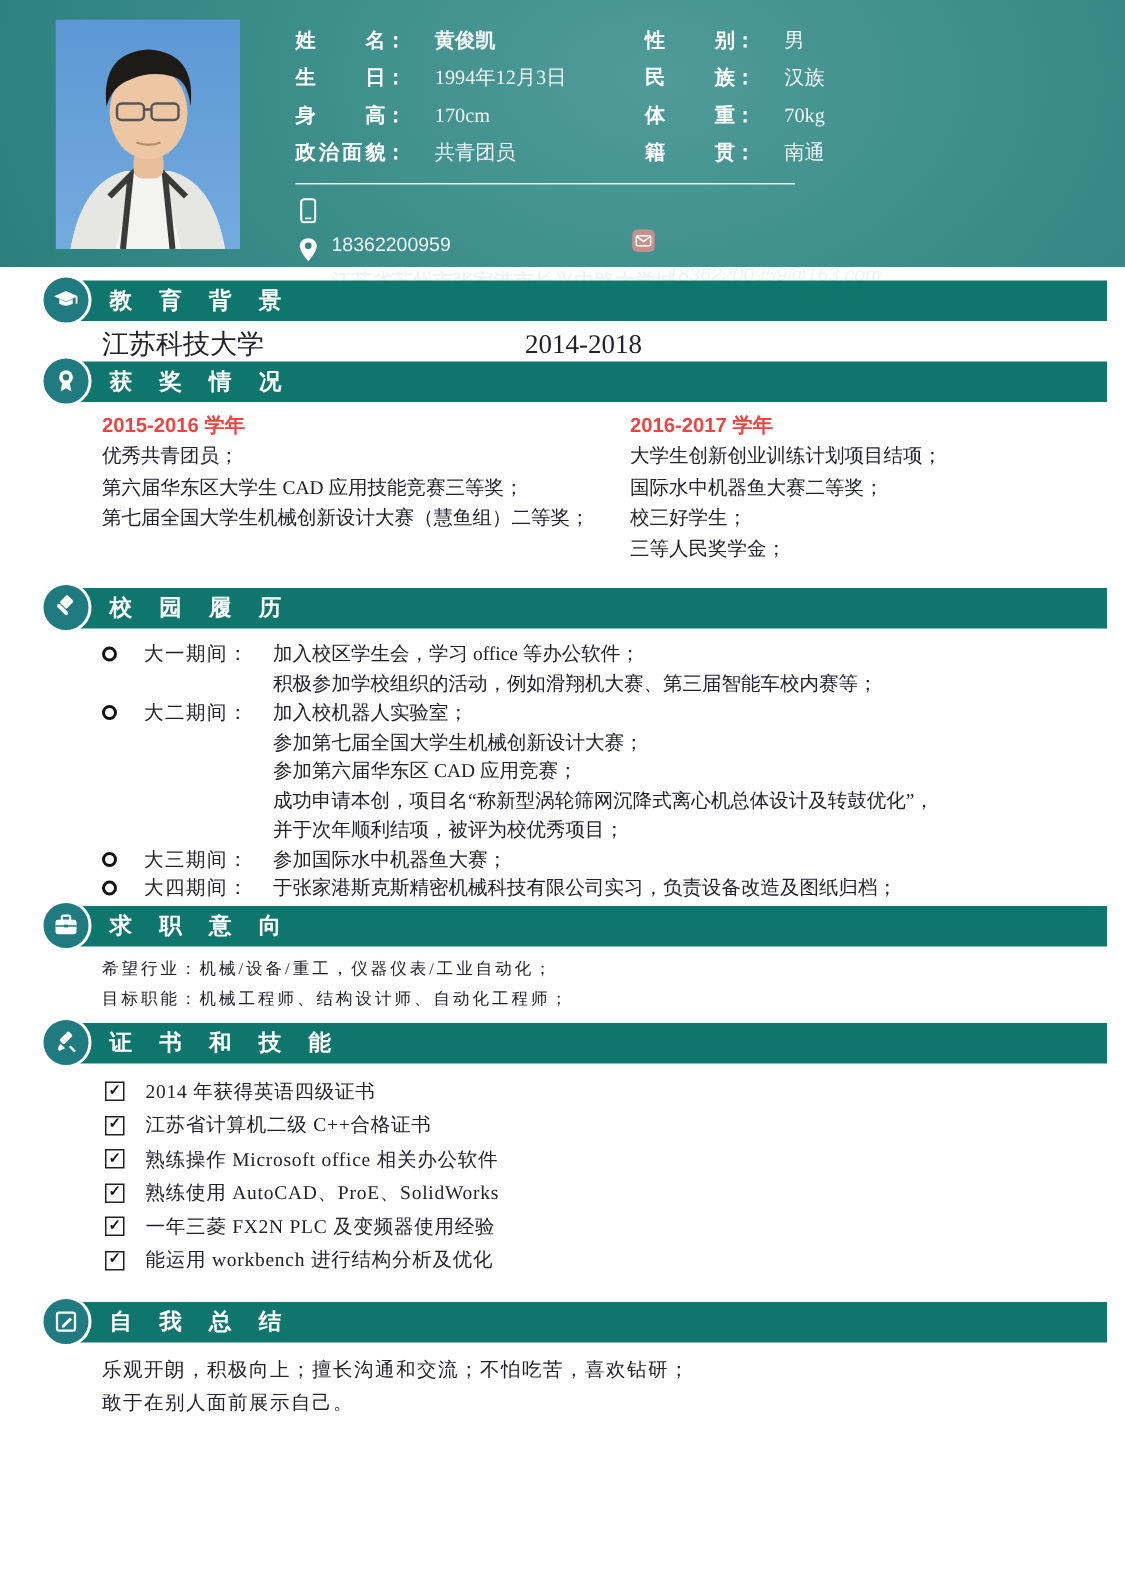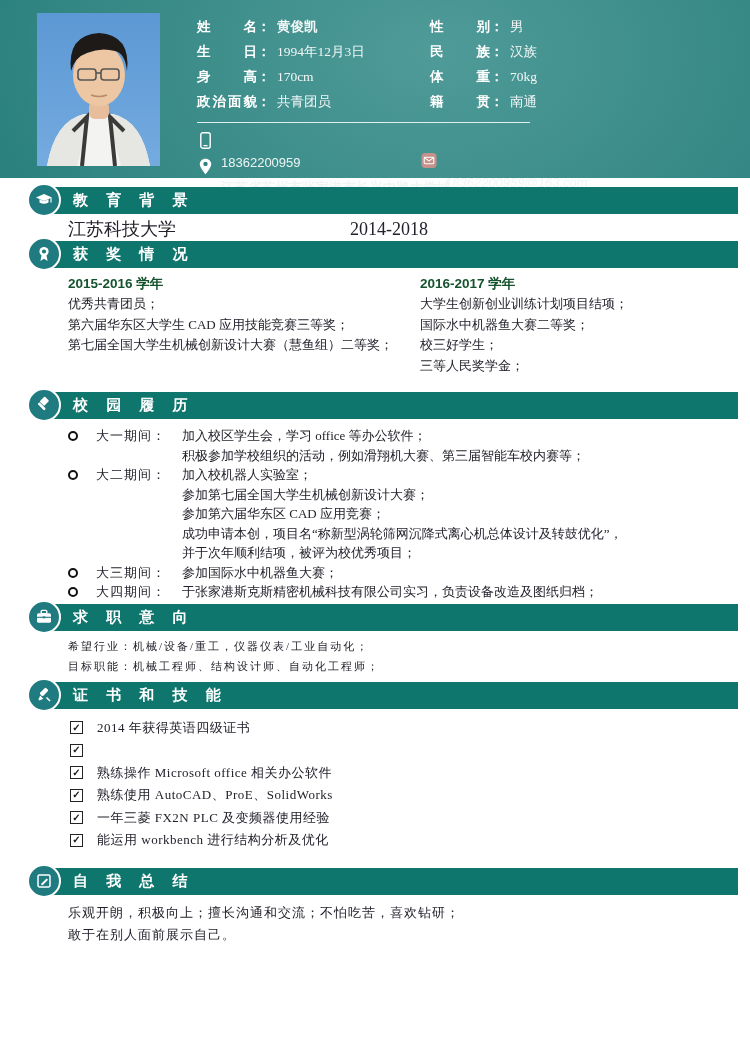--- a/index.html
+++ b/index.html
@@ -11,21 +11,21 @@
           background:radial-gradient(ellipse 620px 420px at 58% 30%, #4f9b99 0%, #358885 55%, #257d7a 85%, #1f7672 100%);}
   .photo{position:absolute;left:37px;top:13px;width:123px;height:153px;overflow:hidden;}
   .info{position:absolute;left:197px;top:14px;width:540px;}
   .info-grid{display:flex;}
   .col-l{width:233px;}
   .col-r{width:300px;}
   .field{height:25px;line-height:25px;color:#fff;font-size:13.5px;white-space:nowrap;}
   .f-label{display:inline-block;width:60px;text-align:justify;text-align-last:justify;
            font-family:"Liberation Sans",sans-serif;font-weight:bold;letter-spacing:0;}
   .f-colon{font-family:"Liberation Sans",sans-serif;font-weight:bold;}
-  .f-val{margin-left:3px;color:#f2f7f6;}
+  .f-val{margin-left:16px;color:#f2f7f6;}
   .f-val.strong{font-weight:bold;font-family:"Liberation Sans",sans-serif;}
   .divider{margin-top:8px;width:333px;height:1px;background:rgba(255,255,255,0.85);}
   .contact-row{display:flex;align-items:center;margin-top:8px;height:18px;color:#eef5f4;}
   .contact-row .txt{font-family:"Liberation Sans",sans-serif;font-size:13px;margin-left:8px;margin-top:44px;}
   .contact-row .txt.cn{font-family:"Liberation Serif",serif;font-size:13.5px;font-weight:bold;}
   .c-icon{width:16px;height:16px;display:flex;align-items:center;justify-content:center;}
   .email-cell{position:absolute;left:224px;top:0;display:flex;align-items:center;font-style:italic;}
 
   
   .sec{position:relative;margin:0 12px 0 45px;height:27px;}
@@ -35,21 +35,21 @@
   .sec-circle{position:absolute;left:-18px;top:-4px;width:30px;height:30px;border-radius:50%;
               background:#1f7b80;border:2px solid #fff;display:flex;align-items:center;justify-content:center;}
 
   
   .edu-table{margin:5px 0 0 68px;}
   .edu-row{display:flex;height:20px;line-height:20px;font-size:18px;}
   .edu-row .c1{width:282px;}
   .awards{display:flex;margin:6px 0 0 68px;}
   .aw-col-l{width:352px;}
   .aw-col-r{flex:1;}
-  .aw-head{font-weight:bold;font-family:"Liberation Sans",sans-serif;font-size:13.5px;height:20px;line-height:20px;color:#14532d;}
+  .aw-head{font-weight:bold;font-family:"Liberation Sans",sans-serif;font-size:13.5px;height:20px;line-height:20px;color:#ef4444;}
   .aw-item{font-size:13px;height:20.5px;line-height:20.5px;}
 
   .campus{margin:7px 0 0 68px;}
   .campus-entry{display:flex;}
   .cell-bullet{width:28px;padding-top:5px;}
   .bullet{display:block;width:6px;height:6px;border:2px solid #111;border-radius:50%;}
   .cell-period{width:86px;font-size:13px;line-height:19.5px;letter-spacing:1px;}
   .cell-lines{flex:1;}
   .c-line{font-size:13px;line-height:19.5px;}
 
@@ -317,20 +317,21 @@
         </svg>
     </div>
   </div>
   <div class="skills">
     <div class="skill-item">
       <span class="checkbox">✓</span>
       <span class="skill-txt">2014 年获得英语四级证书</span>
     </div>
     <div class="skill-item">
       <span class="checkbox">✓</span>
+      <span class="skill-txt">江苏省计算机二级 C++合格证书</span>
     </div>
     <div class="skill-item">
       <span class="checkbox">✓</span>
       <span class="skill-txt">熟练操作 Microsoft office 相关办公软件</span>
     </div>
     <div class="skill-item">
       <span class="checkbox">✓</span>
       <span class="skill-txt">熟练使用 AutoCAD、ProE、SolidWorks</span>
     </div>
     <div class="skill-item">

